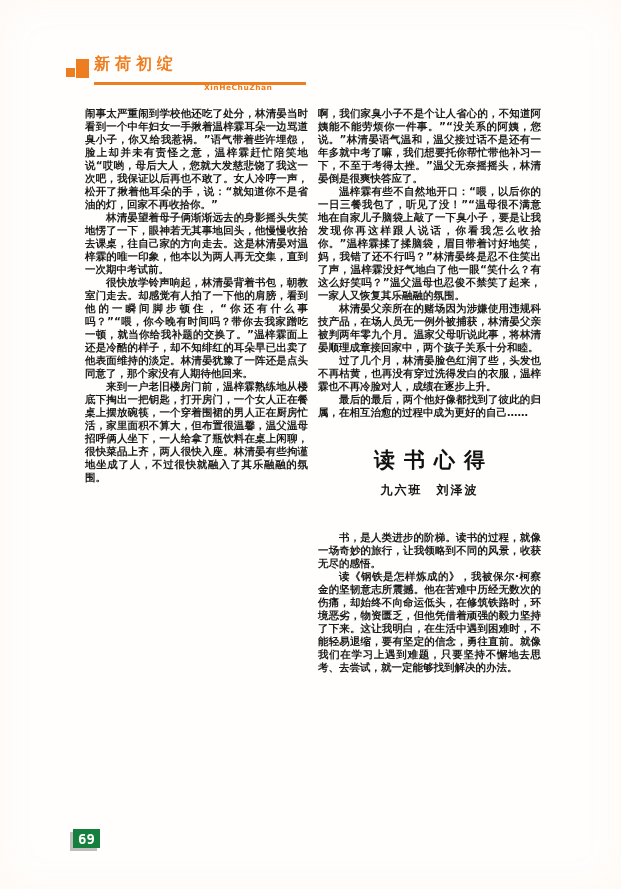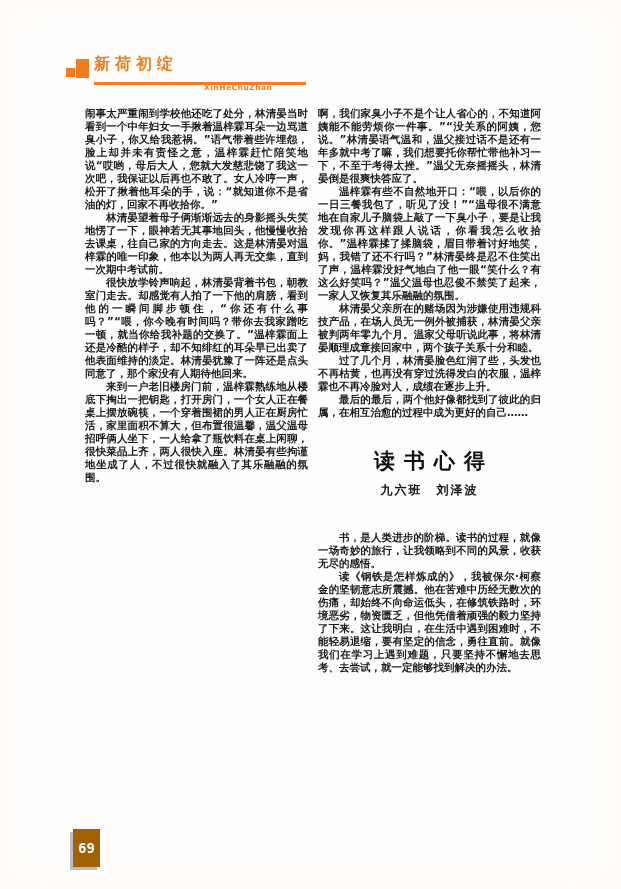--- a/index.html
+++ b/index.html
@@ -39,31 +39,31 @@
     font-weight:600;color:#1b1b1b;
   }
   .col-left{left:85px;}
   .col-right{left:318px;}
   .para{margin:0;}
   .para.indent{text-indent:2em;}
   
   .notes-title{
     margin:36px 0 0 0;text-align:center;
     font-size:21px;font-weight:bold;letter-spacing:9px;
-    color:#111;text-indent:9px; 
+    color:#111;text-indent:9px;font-family:Liberation Mono, monospace; 
   }
   .notes-byline{
     margin:16px 0 0 0;text-align:center;
     font-size:12px;font-weight:bold;letter-spacing:2px;color:#111;
   }
   .notes-body{margin-top:34px;}
   
   .page-badge{
     position:absolute;left:73px;top:829px;
-    width:27px;height:38px;background:#a16207;
+    width:27px;height:19px;background:#15803d;
     box-shadow:-3px 3px 0 #bdbdbd;
     display:flex;align-items:center;justify-content:center;
     color:#fff;font-size:14px;font-weight:bold;
     font-family:"DejaVu Sans Mono","Liberation Mono",monospace;
   }
 </style>
 </head>
 <body>
 
 <div class="page">

